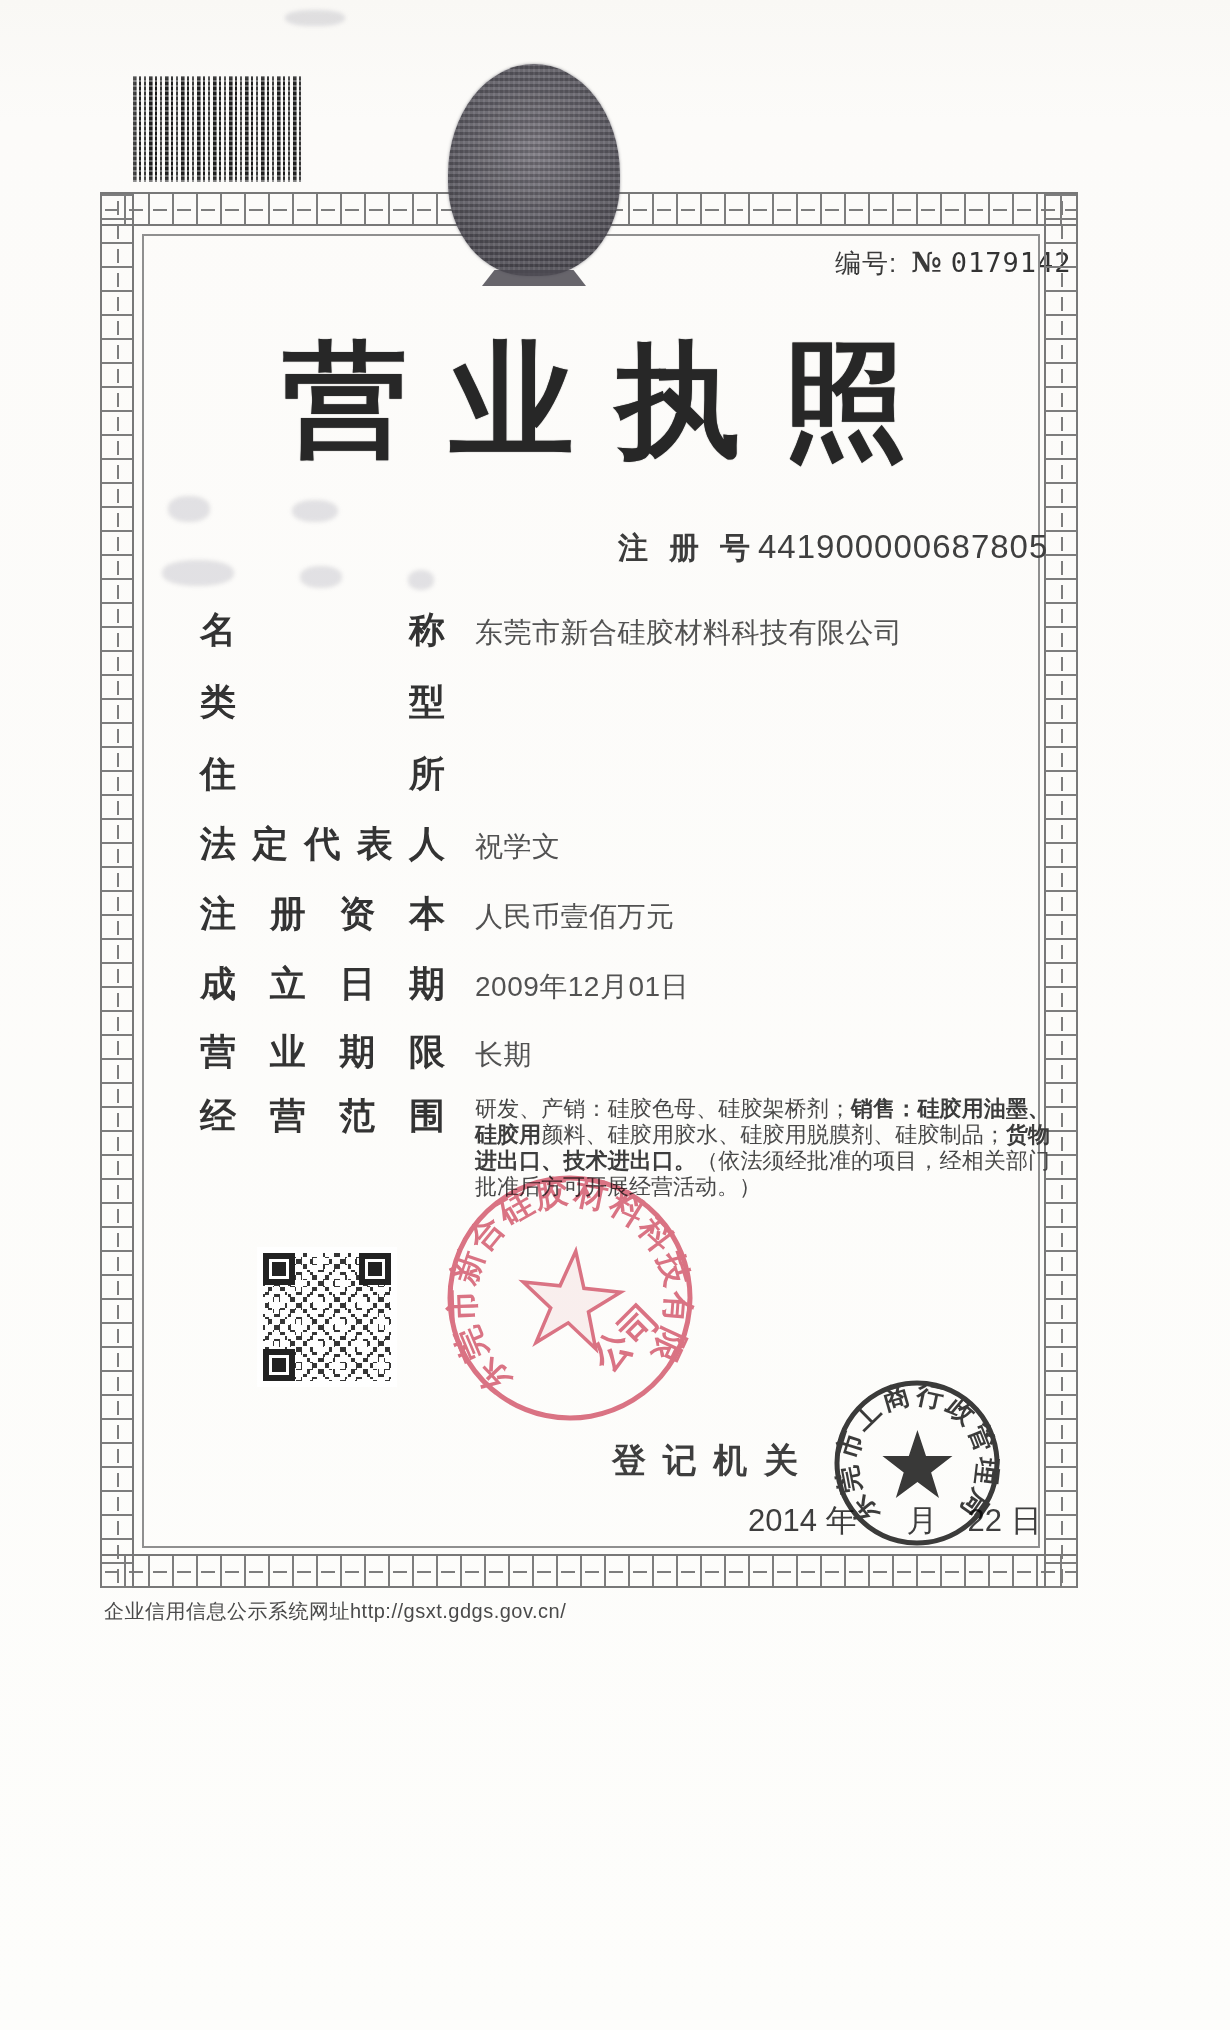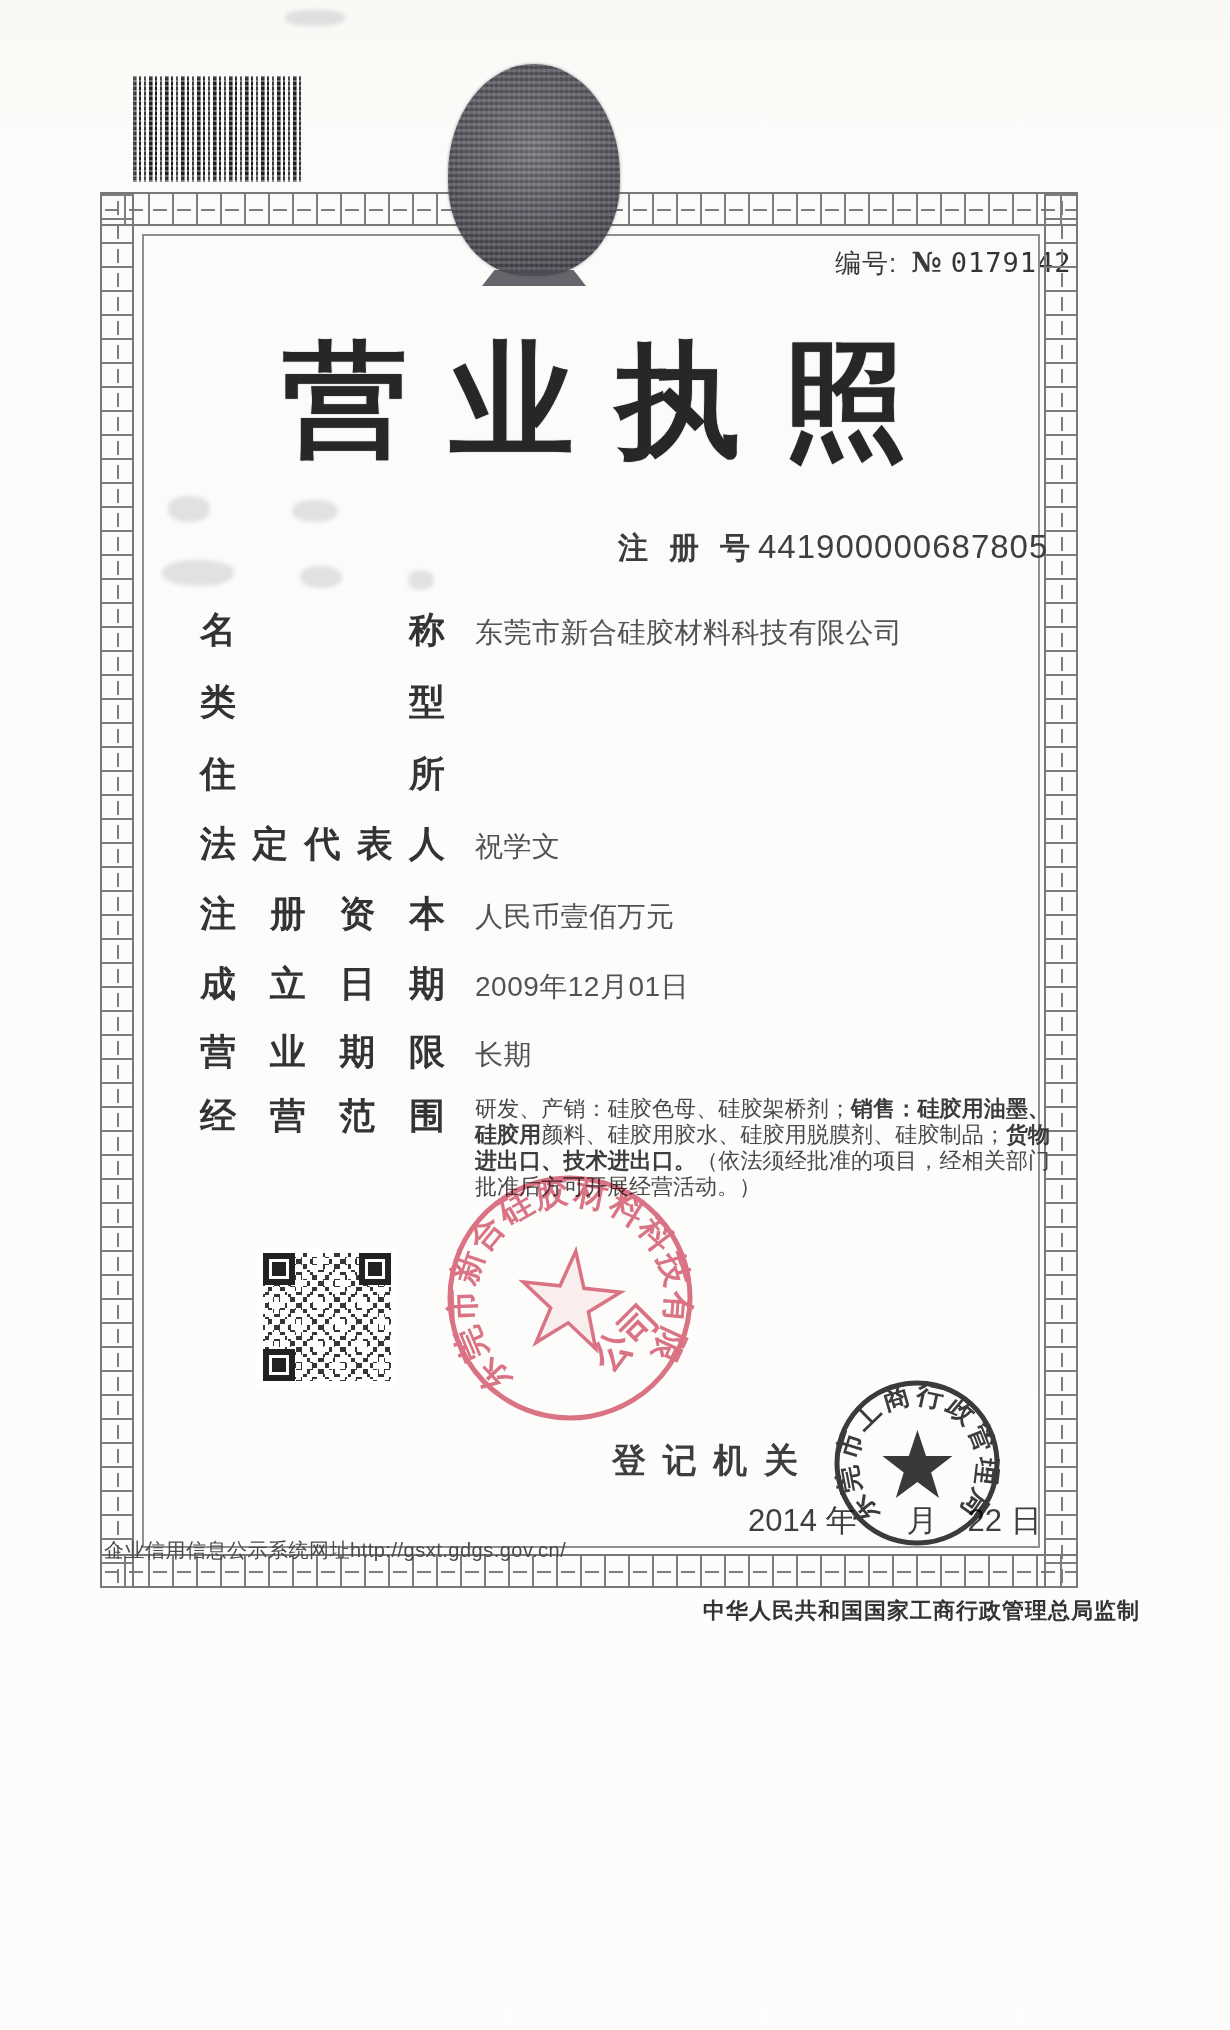--- a/index.html
+++ b/index.html
@@ -103,21 +103,21 @@
   .seal{position:absolute;mix-blend-mode:multiply;z-index:5;}
   .seal-red{left:440px;top:1168px;opacity:.82;transform:rotate(-10deg);}
   .seal-black{left:822px;top:1368px;opacity:.88;transform:rotate(-8deg);}
 
   
   .registrar{position:absolute;left:612px;top:1438px;width:186px;font-size:34px;color:#3e3e3e;font-weight:600;z-index:2;}
   .dateline{position:absolute;left:748px;top:1500px;font-size:31px;color:#3e3e3e;white-space:nowrap;z-index:2;}
   .dateline .gap1{margin-left:50px;} .dateline .gap2{margin-left:30px;}
 
   
-  .footer-left{position:absolute;left:104px;top:1537px;font-size:20px;color:#4a4a4a;letter-spacing:.5px;z-index:2;}
+  .footer-left{position:absolute;left:104px;top:1598px;font-size:20px;color:#4a4a4a;letter-spacing:.5px;z-index:2;}
   .footer-right{position:absolute;left:688px;top:1596px;width:452px;text-align:right;font-size:22px;color:#333;letter-spacing:1px;font-weight:600;z-index:2;}
 
   
   .smudge{position:absolute;background:rgba(105,105,130,.18);filter:blur(2px);border-radius:45%;z-index:3;}
 </style>
 </head>
 <body>
 
 <div class="page">
 
@@ -262,15 +262,14 @@
     <circle cx="95" cy="95" r="80" fill="none" stroke="#1f1f1f" stroke-width="5"></circle>
     <g transform="translate(95,98) rotate(8)">
       <path d="M0,-36 L8.6,-10 L35,-10 L13.7,6.5 L21.6,32 L0,16 L-21.6,32 L-13.7,6.5 L-35,-10 L-8.6,-10 Z" fill="#1d1d1d"></path>
     </g>
     <text font-size="27" fill="#1f1f1f" letter-spacing="3" font-weight="bold">
       <textPath href="#blkArc">东莞市工商行政管理局</textPath>
     </text>
   </svg>
 
   <div class="footer-left">企业信用信息公示系统网址http://gsxt.gdgs.gov.cn/</div>
-  <div class="footer-right">中华人民共和国国家工商行政管理总局监制</div>
 
 </div>
 
 </body></html>

